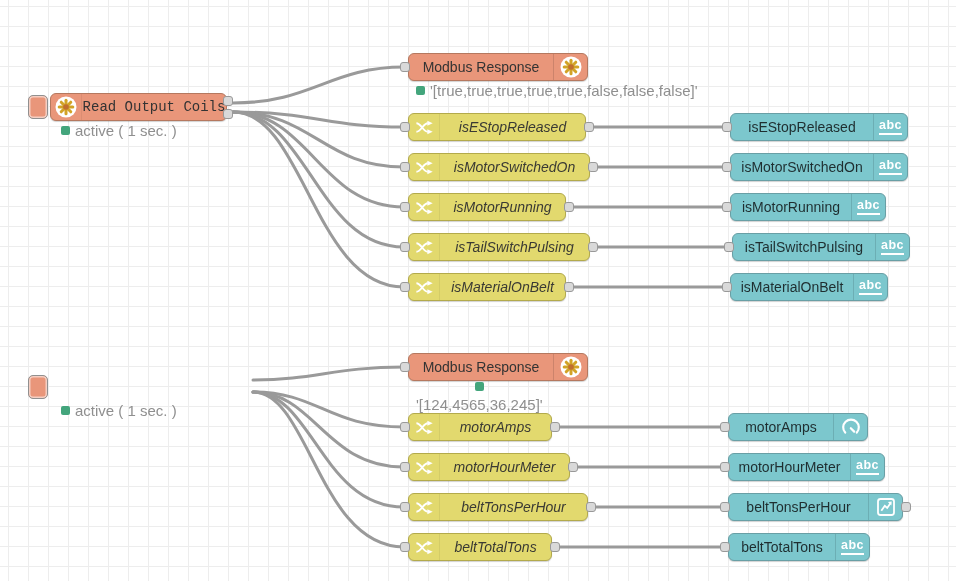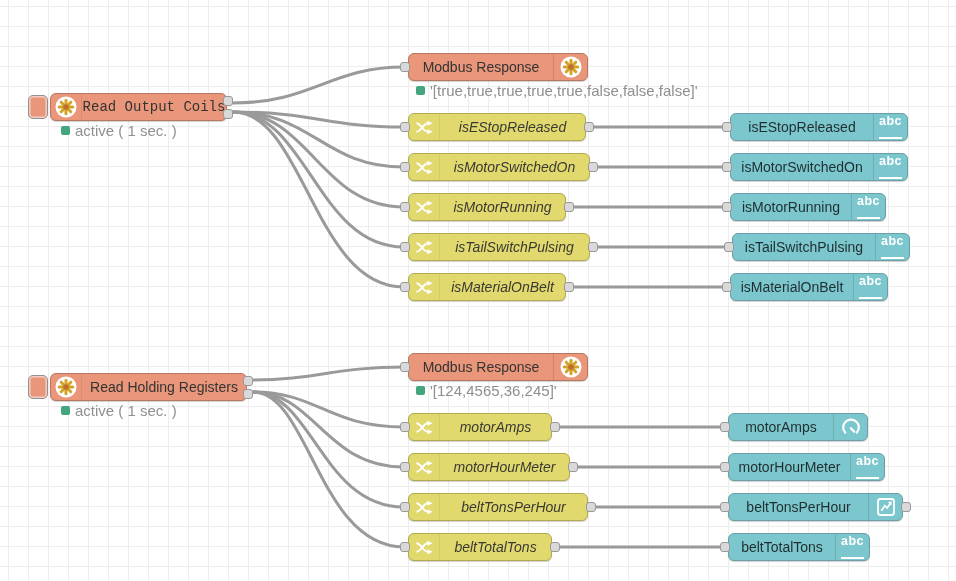--- a/index.html
+++ b/index.html
@@ -29,21 +29,21 @@
   .ni{width:22px;height:22px;display:block;}
   .switch-node .ni{width:19px;height:19px;}
   .label{
     flex:1;display:flex;align-items:center;justify-content:center;
     font-size:14px;color:var(--label);white-space:nowrap;padding:0 5px;overflow:hidden;
   }
   .switch-node .label{font-style:italic;color:#3a3a34;}
   .ui-node .label{color:#1f2e30;}
   .abc-txt{
     color:#fff;font-size:12.5px;font-weight:bold;letter-spacing:0.5px;
-    border-bottom:2px solid #fff;line-height:13px;padding-bottom:9px;
+    border-bottom:2px solid #fff;line-height:13px;padding-bottom:1px;
   }
   .port{
     position:absolute;width:10px;height:10px;box-sizing:border-box;
     background:#d9d9d9;border:1px solid #999;border-radius:3px;z-index:3;
   }
   .port-in{left:-9px;top:8px;}
   .port-out{right:-9px;top:8px;}
   .port-out1{right:-7px;top:2px;}
   .port-out2{right:-7px;top:15px;}
   .trigger-btn{
@@ -228,45 +228,35 @@
   </div>
   <div class="node ui-node" style="left:730px;top:273px;width:158px;">
     <span class="port port-in"></span>
     <span class="label">isMaterialOnBelt</span>
     <span class="icon-box right">
         <span class="abc-txt">abc</span>
       </span>
   </div>
 
   <div class="trigger-btn" style="left:28px;top:375px;"></div>
-  <div class="node modbus-node" style="left:50px;top:373px;width:197px;">
-    <span class="icon-box left-sep">
-        <svg class="ni">
-          <use href="#sym-flower"></use>
-        </svg>
-      </span>
-    <span class="label">Read Holding Registers</span>
-    <span class="port port-out1"></span>
-    <span class="port port-out2"></span>
-  </div>
   <div class="status" style="left:61px;top:402px;">
     <span class="status-dot"></span>
     <span>active ( 1 sec. )</span>
   </div>
 
   <div class="node modbus-node" style="left:408px;top:353px;width:180px;">
     <span class="port port-in"></span>
     <span class="label">Modbus Response</span>
     <span class="icon-box right">
         <svg class="ni">
           <use href="#sym-flower"></use>
         </svg>
       </span>
   </div>
-  <div class="status" style="left:416px;top:382px;">
+  <div class="status" style="left:416px;top:382px;flex-direction:column;">
     <span class="status-dot"></span>
     <span>'[124,4565,36,245]'</span>
   </div>
 
   <div class="node switch-node" style="left:408px;top:413px;width:144px;">
     <span class="port port-in"></span>
     <span class="icon-box left-sep">
         <svg class="ni">
           <use href="#sym-switch"></use>
         </svg>

